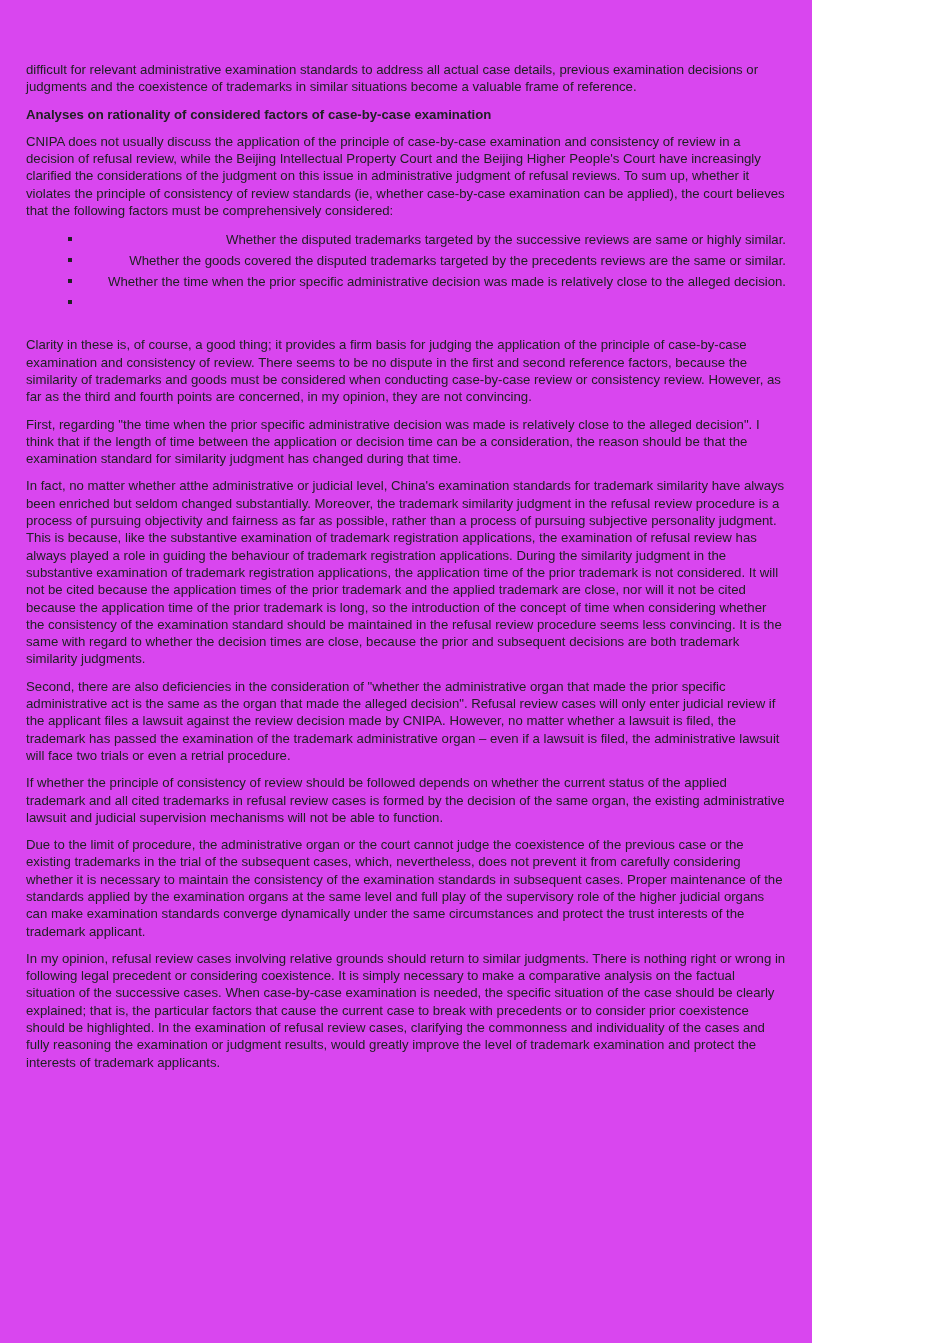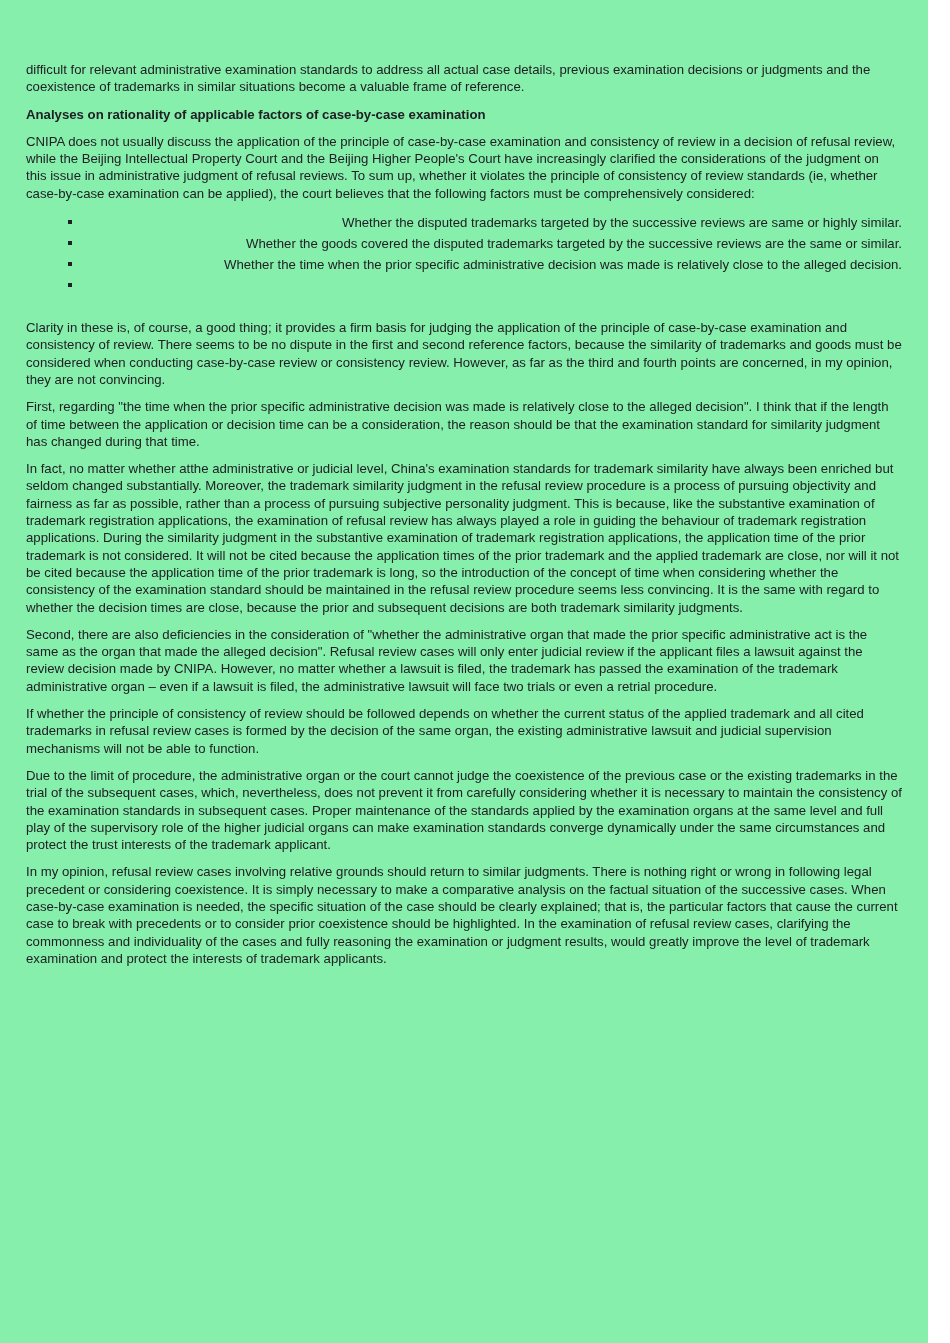--- a/index.html
+++ b/index.html
@@ -1,25 +1,25 @@
 <!DOCTYPE html>
 <html><head>
 <meta charset="utf-8">
 <style>
   html, body {
     margin: 0;
     padding: 0;
     background: #ffffff;
   }
   .page {
-    width: 928px;
+    width: 812px;
     min-height: 1343px;
     box-sizing: border-box;
     padding: 61px 26px 40px 26px;
-    background: #86efac;
+    background: #d946ef;
     font-family: "Liberation Sans", "DejaVu Sans", sans-serif;
     font-size: 13.2px;
     line-height: 17.3px;
     color: #202124;
     -webkit-font-smoothing: antialiased;
   }
   .page p {
     margin: 10px 0;
   }
   .page p.first-para {
@@ -53,32 +53,32 @@
     display: block;
   }
 </style>
 </head>
 <body>
 
 <div class="page">
 
   <p class="first-para">difficult for relevant administrative examination standards to address all actual case details, previous examination decisions or judgments and the coexistence of trademarks in similar situations become a valuable frame of reference.</p>
 
-  <h3 class="subhead">Analyses on rationality of applicable factors of case-by-case examination</h3>
+  <h3 class="subhead">Analyses on rationality of considered factors of case-by-case examination</h3>
 
   <p>CNIPA does not usually discuss the application of the principle of case-by-case examination and consistency of review in a decision of refusal review, while the Beijing Intellectual Property Court and the Beijing Higher People's Court have increasingly clarified the considerations of the judgment on this issue in administrative judgment of refusal reviews. To sum up, whether it violates the principle of consistency of review standards (ie, whether case-by-case examination can be applied), the court believes that the following factors must be comprehensively considered:</p>
 
   <ul class="factor-list">
     <li>
       <span class="bullet-square"></span>
       <span>Whether the disputed trademarks targeted by the successive reviews are same or highly similar.</span>
     </li>
     <li>
       <span class="bullet-square"></span>
-      <span>Whether the goods covered the disputed trademarks targeted by the successive reviews are the same or similar.</span>
+      <span>Whether the goods covered the disputed trademarks targeted by the precedents reviews are the same or similar.</span>
     </li>
     <li>
       <span class="bullet-square"></span>
       <span>Whether the time when the prior specific administrative decision was made is relatively close to the alleged decision.</span>
     </li>
     <li>
       <span class="bullet-square"></span>
     </li>
   </ul>
 

